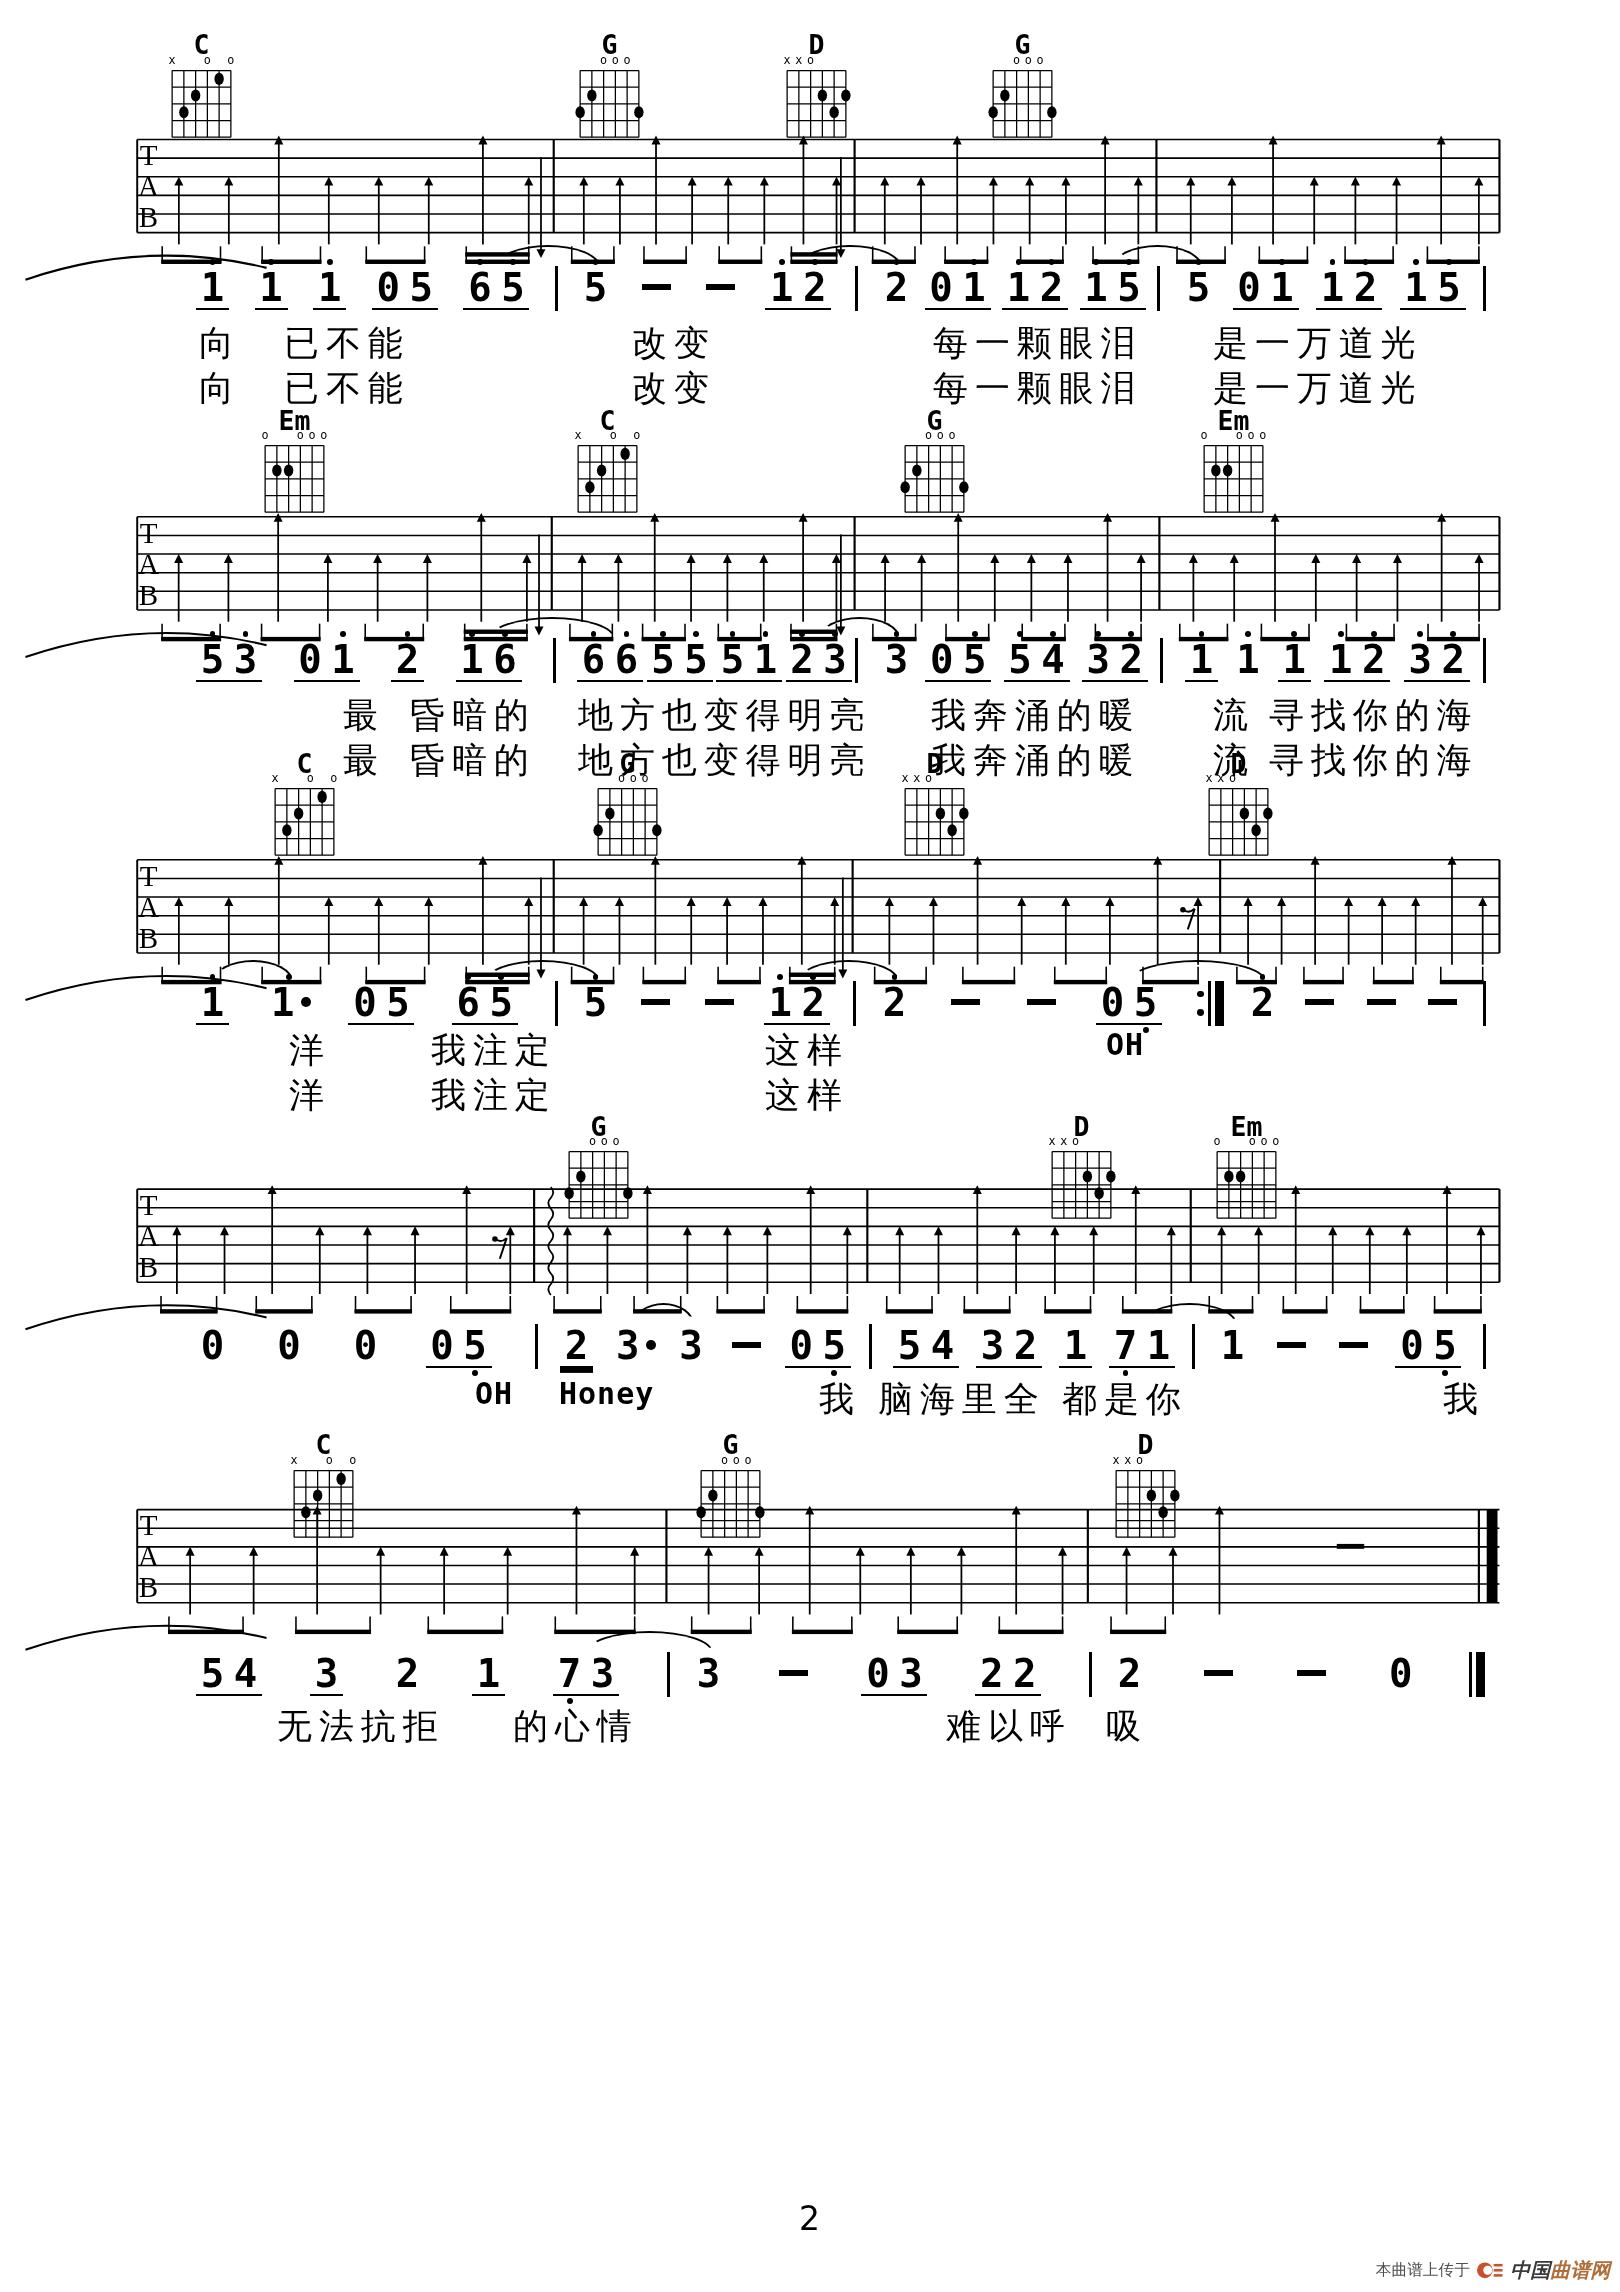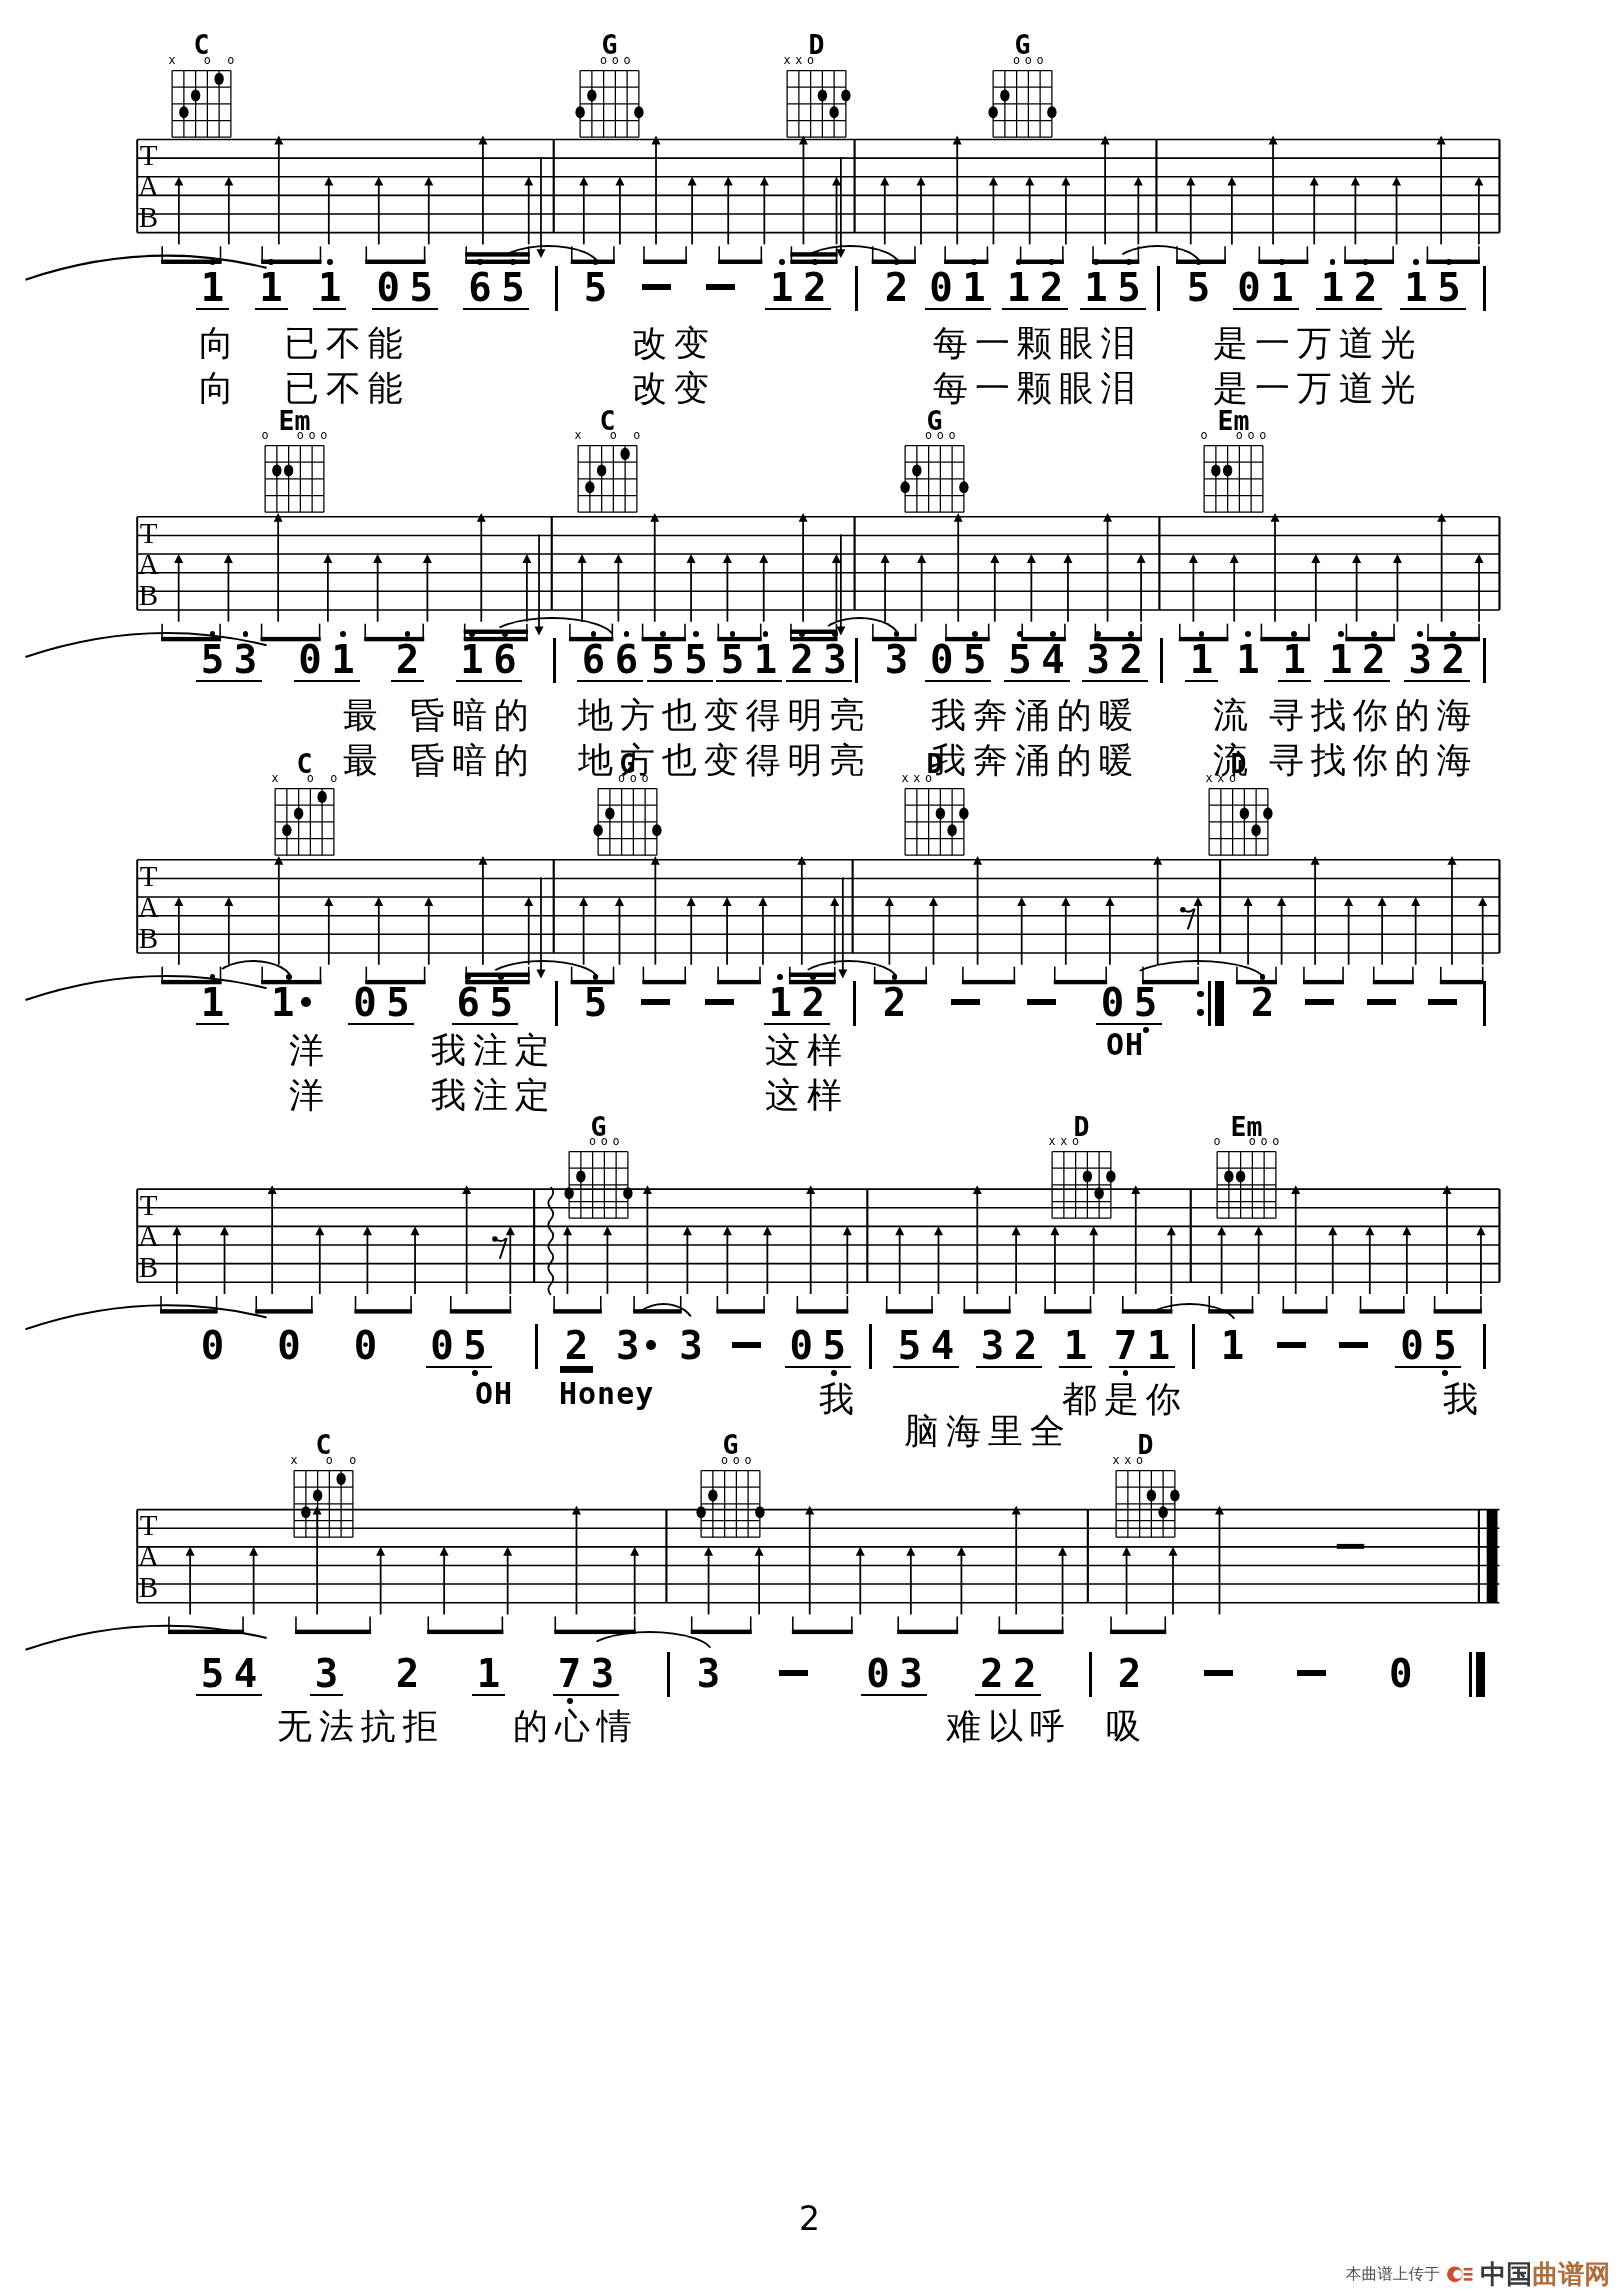--- a/index.html
+++ b/index.html
@@ -38,21 +38,21 @@
     border-radius:50% 50% 0 0 / 100% 100% 0 0;}
 
   .lyric{position:absolute;font-size:35px;letter-spacing:6.9px;color:#000;white-space:nowrap;
     font-family:"DejaVu Sans",sans-serif;}
   .lyric.latin{font-family:"DejaVu Sans Mono",monospace;font-weight:bold;font-size:30px;letter-spacing:1px;}
 
   .page-number{position:absolute;left:780px;top:2199px;width:59px;text-align:center;
     font-size:33px;font-family:"DejaVu Sans",sans-serif;color:#000;}
   .watermark{position:absolute;right:9.8px;top:2257px;display:flex;align-items:center;gap:6.9px;
     font-size:15.7px;color:#4f4f4f;}
-  .watermark .brand{font-size:26px;font-weight:bold;}
+  .watermark .brand{font-size:20px;font-weight:bold;font-style:italic;}
   .watermark .brand .cn{color:#3a3a3a;}
   .watermark .brand .rest{color:#b06e3a;}
 </style>
 </head>
 <body>
 
 <div id="page">
     <svg width="1620" height="2293" id="score-svg" viewBox="0 0 1653 2339">
       <line x1="140" y1="142" x2="1530" y2="142" stroke="#000" stroke-width="1.6"></line>
       <line x1="140" y1="161" x2="1530" y2="161" stroke="#000" stroke-width="1.6"></line>
@@ -2039,21 +2039,21 @@
           </div>
         </div>
         <div class="barline"></div>
       </div>
       <div class="tie" style="left: 633px; width: 57px; top: -11.8px;"></div>
       <div class="tie" style="left: 1142px; width: 91px; top: -11.8px;"></div>
     </div>
     <div class="lyric latin" style="left: 475px; top: 1376px;">OH</div>
     <div class="lyric latin" style="left: 559px; top: 1376px;">Honey</div>
     <div class="lyric" style="left: 819px; top: 1376px;">我</div>
-    <div class="lyric" style="left: 878px; top: 1408px; margin-left: 26px;">脑海里全</div>
+    <div class="lyric" style="left: 878px; top: 1376px;">脑海里全</div>
     <div class="lyric" style="left: 1062px; top: 1376px;">都是你</div>
     <div class="lyric" style="left: 1443px; top: 1376px;">我</div>
     <div class="tab-letters" style="left: 129px; top: 1510px;">
       <span>T</span>
       <span>A</span>
       <span>B</span>
     </div>
     <div class="chord-label" style="left: 288px; top: 1429px;">C</div>
     <div class="chord-diagram" style="left: 288px; top: 1451px;"><svg width="71" height="94" viewBox="0 0 72 96">
         <line x1="6" y1="20" x2="6" y2="88" stroke="#000" stroke-width="1.3"></line>

